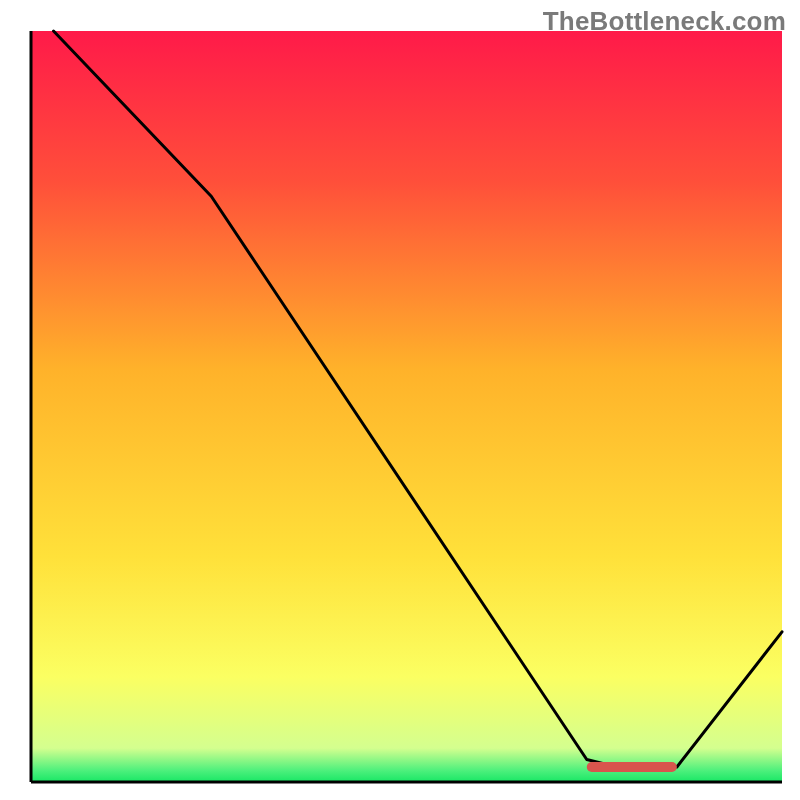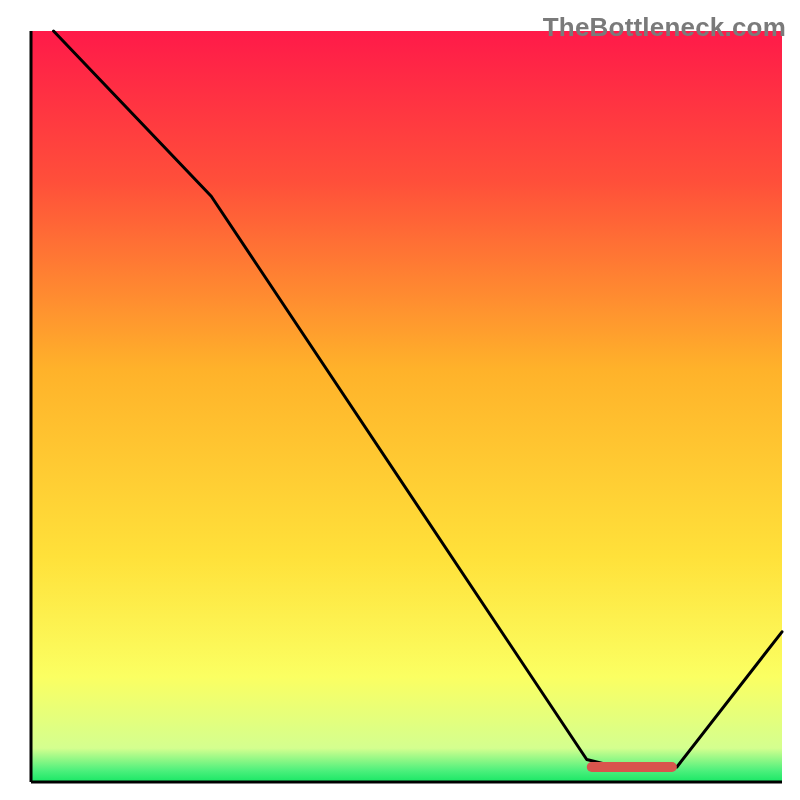--- a/index.html
+++ b/index.html
@@ -18,21 +18,20 @@
   }
   .watermark {
     position: absolute;
     top: 6px;
     right: 14px;
     font-size: 26px;
     font-weight: 600;
     color: #7a7a7a;
     letter-spacing: 0.2px;
     user-select: none;
-    margin-top: 6px;
   }
   svg {
     position: absolute;
     top: 0;
     left: 0;
   }
 </style>
 </head>
 <body>
 <div class="wrap">

